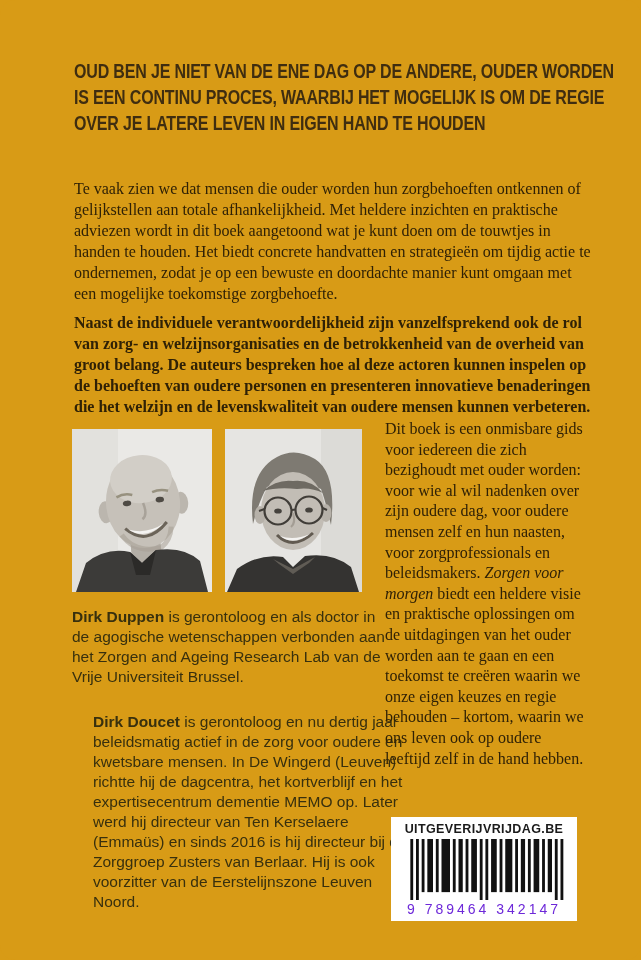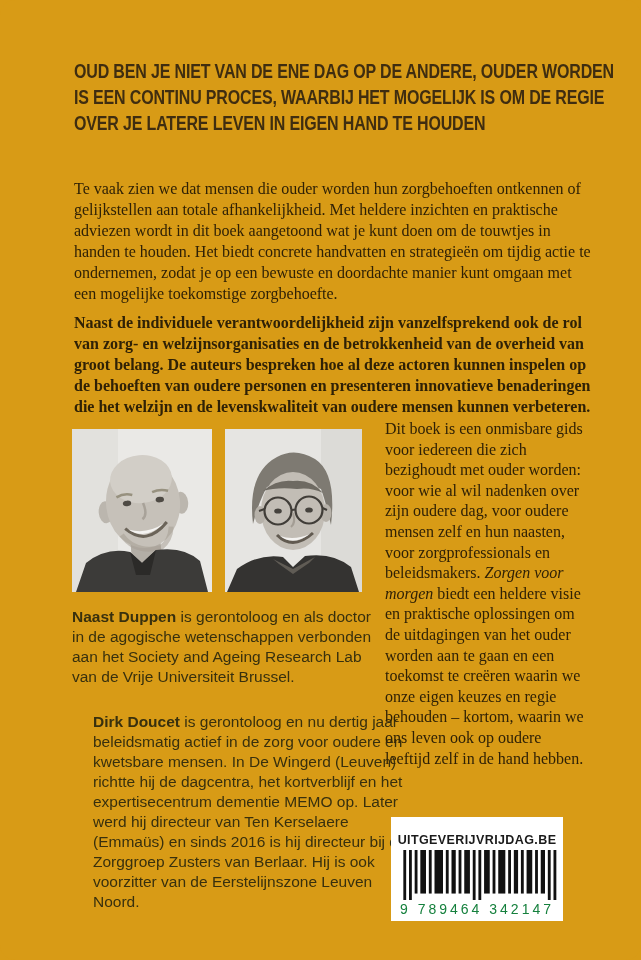--- a/index.html
+++ b/index.html
@@ -44,34 +44,34 @@
   }
   .bio strong{font-weight:bold;}
   .bio1{top:607px;}
   .bio2{top:712px;margin-left:21px;}
   .blurb{
     position:absolute;left:385px;top:419px;width:202px;
     font-size:16px;line-height:20.6px;color:var(--body-text);
   }
   .blurb em{font-style:italic;}
   .barcode-box{
-    position:absolute;left:391px;top:817px;width:172px;height:104px;
+    position:absolute;left:391px;top:817px;width:186px;height:104px;
     background:var(--barcode-panel);
     display:flex;flex-direction:column;align-items:center;
-    padding:16px 7px 4px 7px;
+    padding:5px 7px 4px 7px;
   }
   .site{
     font-family:"Liberation Sans", sans-serif;
     font-weight:bold;font-size:12.5px;letter-spacing:0.4px;
     color:#1A1A1A;line-height:15px;
   }
   .bars{width:170px;height:62px;margin-top:2px;}
   .isbn{
     font-family:"Liberation Sans", sans-serif;
-    font-size:14px;letter-spacing:3px;color:#15803d;
+    font-size:14px;letter-spacing:3px;color:#6d28d9;
     line-height:16px;margin-top:1px;white-space:nowrap;
   }
 </style>
 </head>
 <body>
 
 <div class="page">
 
   <div class="headline">
     <div>OUD BEN JE NIET VAN DE ENE DAG OP DE ANDERE, OUDER WORDEN</div>
@@ -126,21 +126,21 @@
         <ellipse cx="84" cy="81" rx="3.8" ry="2.6" fill="#45423D"></ellipse>
         <path d="M68 84 Q71 94 66 98" stroke="#A39D94" stroke-width="2.2" fill="none"></path>
         <path d="M52 106 Q68 122 88 104" stroke="#615A50" stroke-width="3" fill="none"></path>
         <path d="M55 107 Q68 117 85 105 Q69 112 55 107 Z" fill="#F3F2F0"></path>
         <path d="M2 163 L12 140 Q34 124 58 128 L68 138 L80 127 Q108 123 126 138 L134 163 Z" fill="#343331"></path>
         <path d="M48 130 L68 140 L90 128 L84 134 L68 145 L54 135 Z" fill="#605C55"></path>
       </svg>
     </div>
   </div>
 
-  <p class="bio bio1"><strong>Naast Duppen</strong><span> is gerontoloog en als doctor in de agogische wetenschappen verbonden aan het Society and Ageing Research Lab van de Vrije Universiteit Brussel.</span></p>
+  <p class="bio bio1"><strong>Dirk Duppen</strong><span> is gerontoloog en als doctor in de agogische wetenschappen verbonden aan het Zorgen and Ageing Research Lab van de Vrije Universiteit Brussel.</span></p>
 
   <p class="bio bio2"><strong>Dirk Doucet</strong><span> is gerontoloog en nu dertig jaar beleidsmatig actief in de zorg voor oudere en kwetsbare mensen. In De Wingerd (Leuven) richtte hij de dagcentra, het kortverblijf en het expertisecentrum dementie MEMO op. Later werd hij directeur van Ten Kerselaere (Emmaüs) en sinds 2016 is hij directeur bij de Zorggroep Zusters van Berlaar. Hij is ook voorzitter van de Eerstelijnszone Leuven Noord.</span></p>
 
   <p class="blurb"><span>Dit boek is een onmisbare gids voor iedereen die zich bezighoudt met ouder worden: voor wie al wil nadenken over zijn oudere dag, voor oudere mensen zelf en hun naasten, voor zorgprofessionals en beleidsmakers. </span><em>Zorgen voor morgen</em><span> biedt een heldere visie en praktische oplossingen om de uitdagingen van het ouder worden aan te gaan en een toekomst te creëren waarin we onze eigen keuzes en regie behouden – kortom, waarin we ons leven ook op oudere leeftijd zelf in de hand hebben.</span></p>
 
   <div class="barcode-box">
     <div class="site">UITGEVERIJVRIJDAG.BE</div>
     <svg class="bars" viewBox="0 0 120 62" preserveAspectRatio="none">
       <g fill="#111111">
         <rect x="8" y="0" width="2" height="62"></rect>

